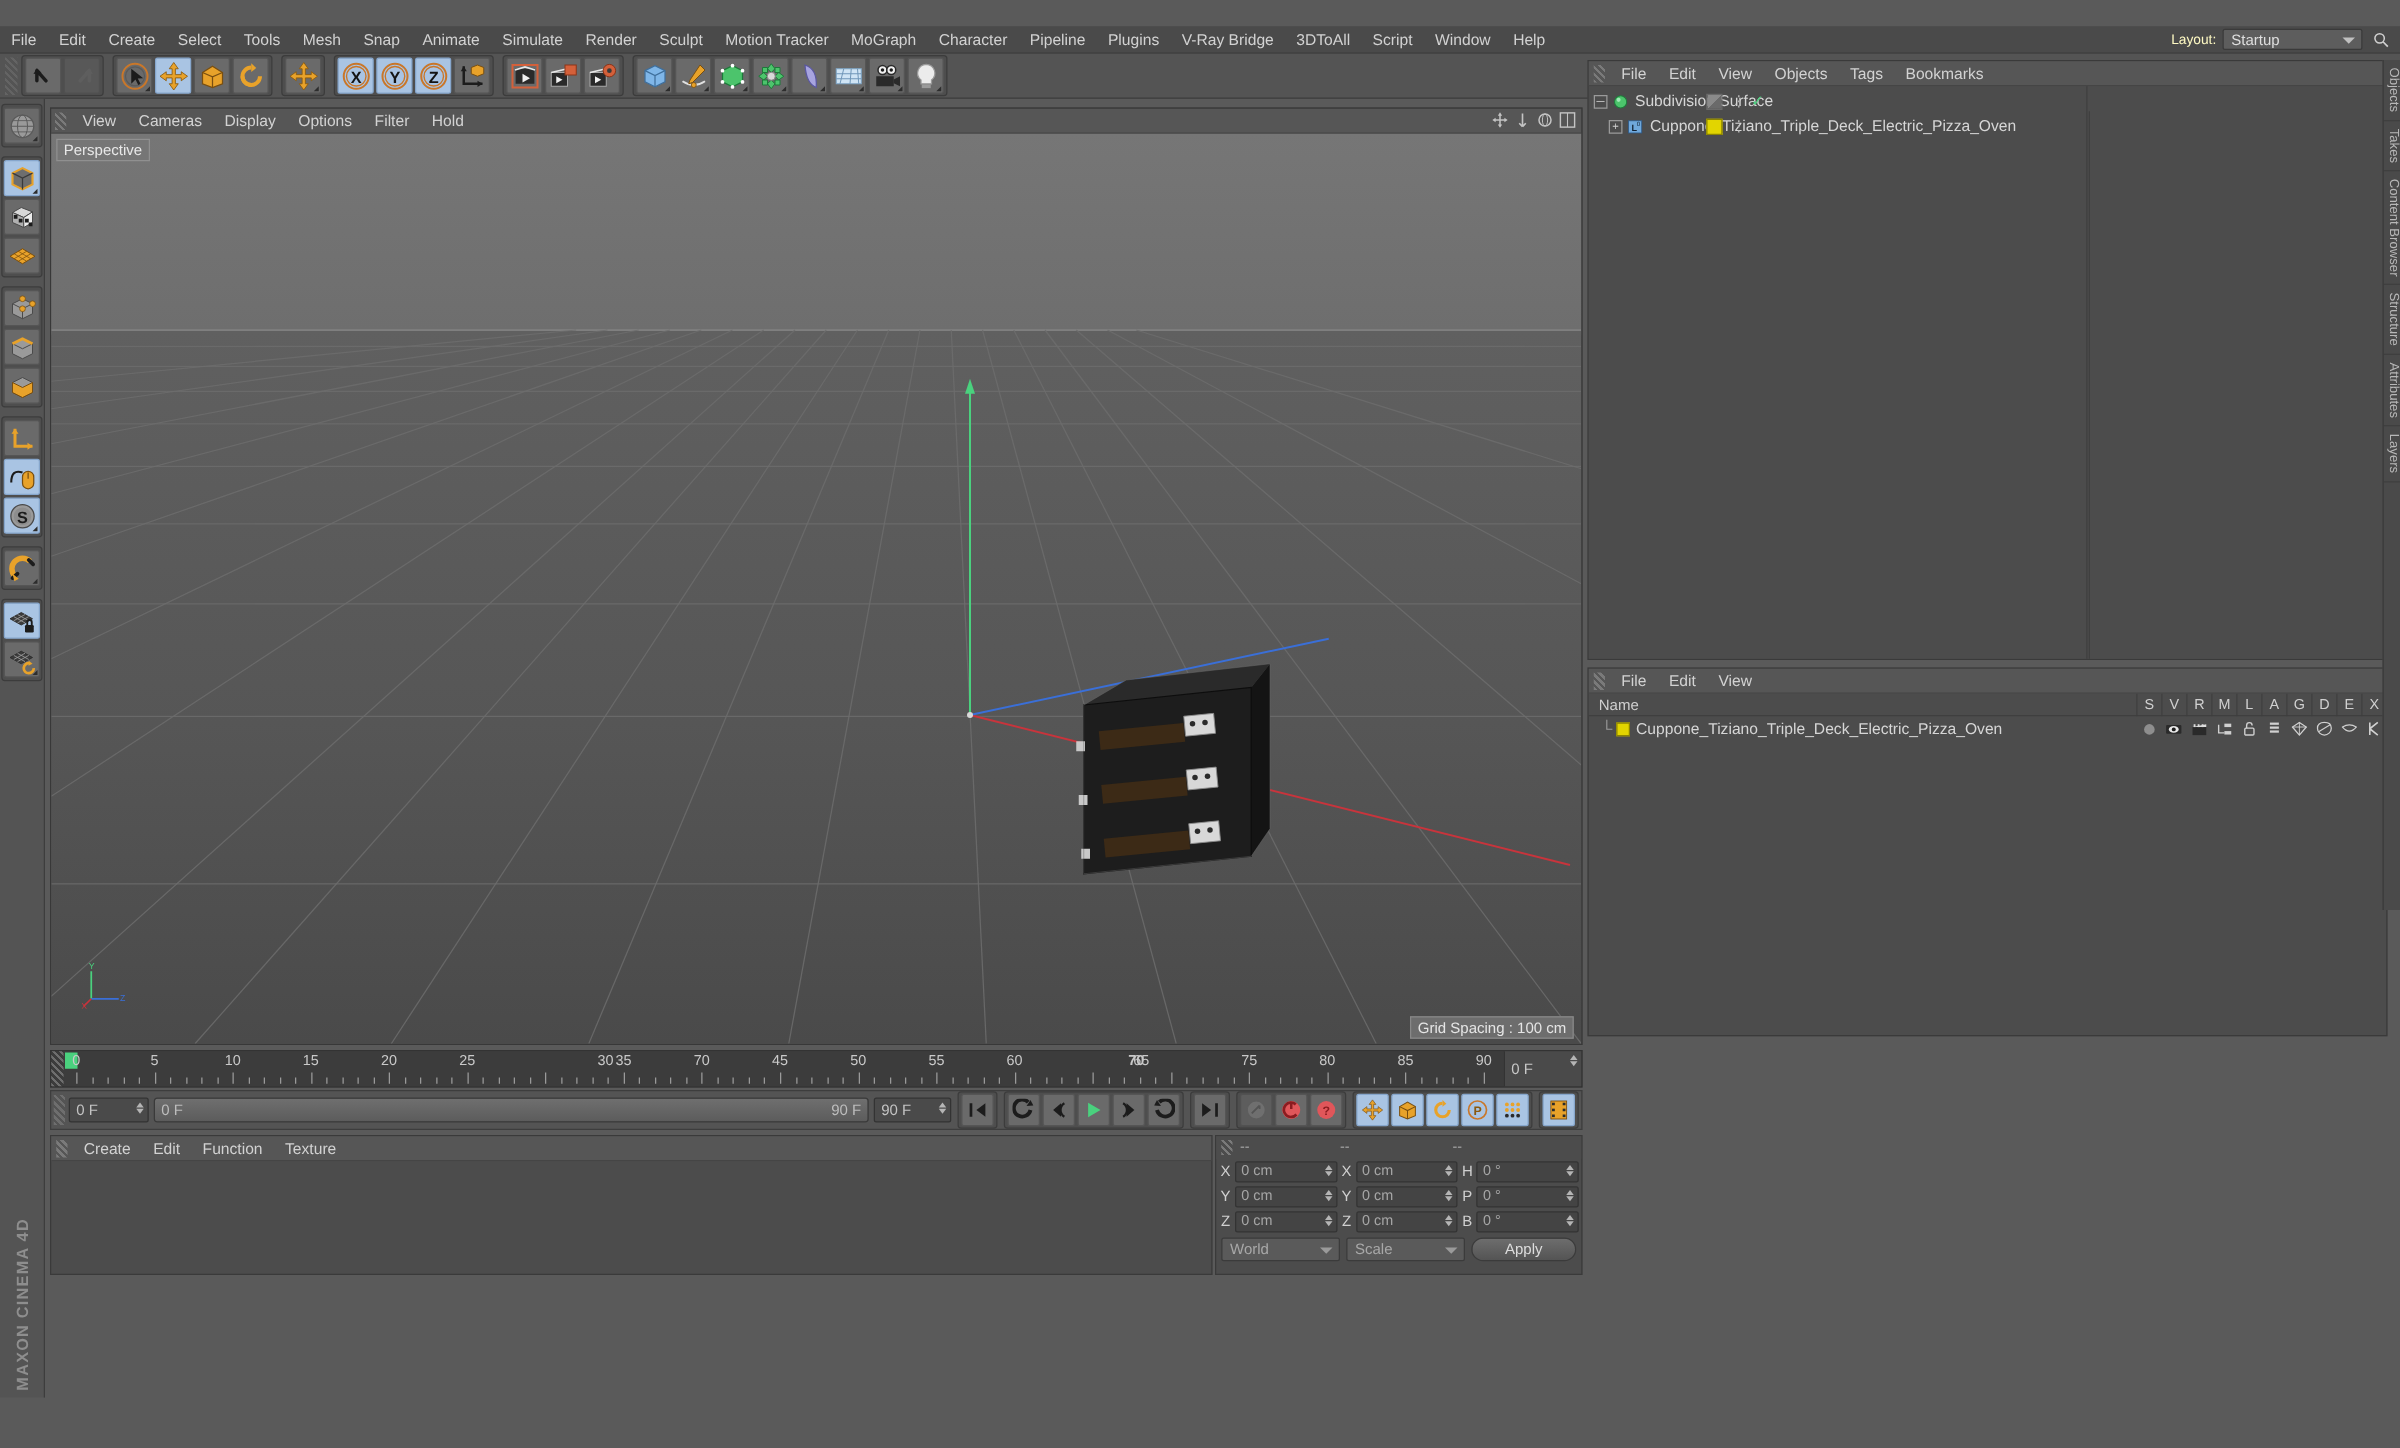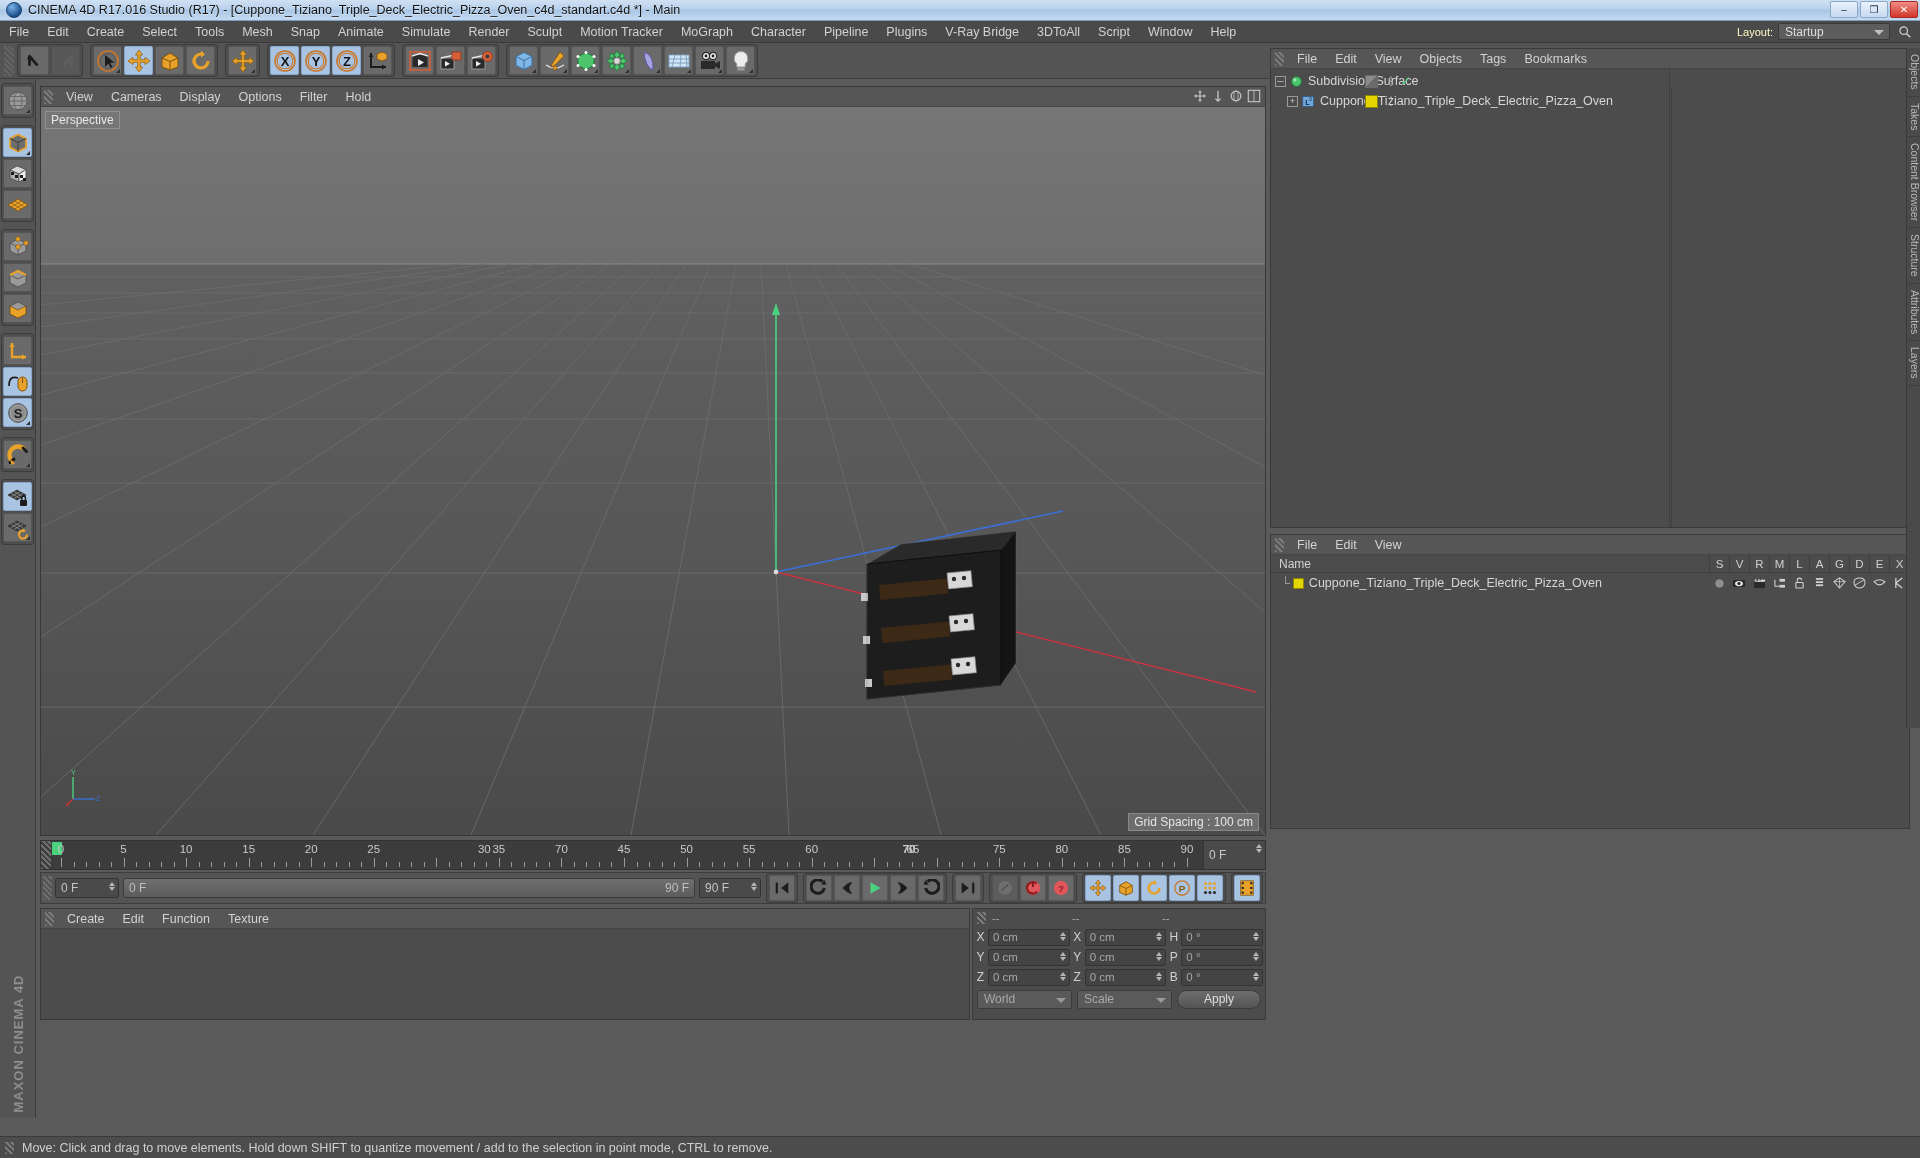--- a/index.html
+++ b/index.html
@@ -227,29 +227,20 @@
     background-image:repeating-linear-gradient(45deg,#7a7a7a 0 2px,transparent 2px 4px); }
   .status-text { font-size:12.5px; color:#cfcfcf; }
 
   svg { display:block; }
 </style>
 </head>
 <body>
 
 <div class="app">
 
-  <div class="titlebar">
-    <div class="tb-ico"></div>
-    <div class="tb-title">CINEMA 4D R17.016 Studio (R17) - [Cuppone_Tiziano_Triple_Deck_Electric_Pizza_Oven_c4d_standart.c4d *] - Main</div>
-    <div class="tb-btns">
-      <div class="tb-btn">–</div>
-      <div class="tb-btn">❐</div>
-      <div class="tb-btn close">✕</div>
-    </div>
-  </div>
 
   <div class="menubar">
     <div class="mi">File</div>
     <div class="mi">Edit</div>
     <div class="mi">Create</div>
     <div class="mi">Select</div>
     <div class="mi">Tools</div>
     <div class="mi">Mesh</div>
     <div class="mi">Snap</div>
     <div class="mi">Animate</div>
@@ -1290,18 +1281,14 @@
 
   <div class="rtabs">
     <div class="rtab">Objects</div>
     <div class="rtab">Takes</div>
     <div class="rtab">Content Browser</div>
     <div class="rtab">Structure</div>
     <div class="rtab">Attributes</div>
     <div class="rtab">Layers</div>
   </div>
 
-  <div class="statusbar">
-    <div class="gico"></div>
-    <div class="status-text">Move: Click and drag to move elements. Hold down SHIFT to quantize movement / add to the selection in point mode, CTRL to remove.</div>
-  </div>
 
 </div>
 
 </body></html>

